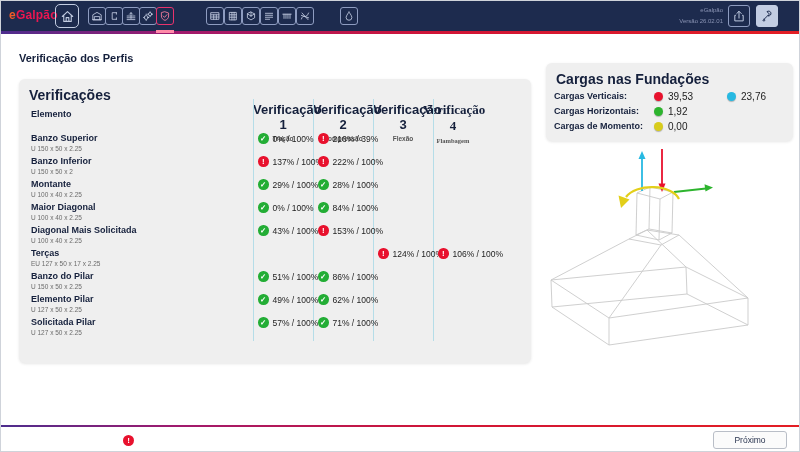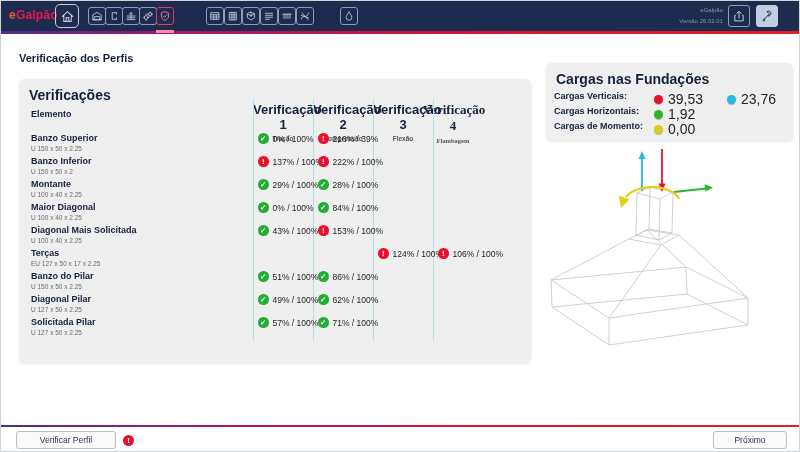--- a/index.html
+++ b/index.html
@@ -47,21 +47,21 @@
   .st-icon { width:10.5px; height:10.5px; border-radius:50%; color:#fff; display:flex;
              align-items:center; justify-content:center; font-weight:bold; flex:0 0 auto; }
   .st-ok { background:#23ad35; font-size:7.5px; }
   .st-error { background:#e8112d; font-size:8px; }
   
   #loads-panel { left:545px; top:62px; width:247px; height:78px; }
   .l-row { position:absolute; left:0; width:247px; height:12px; }
   .l-label { position:absolute; left:8px; top:0; font-size:9px; font-weight:bold; color:#15203c; }
   .l-val { position:absolute; top:0; display:flex; align-items:center; gap:5px; }
   .l-dot { width:9px; height:9px; border-radius:50%; box-shadow:0 1px 1px rgba(0,0,0,.25); }
-  .l-num { font-size:14px; color:#222; }
+  .l-num { font-size:10px; color:#222; }
   
   #foundation { position:absolute; left:543px; top:148px; }
   
   .accent-bottom { position:absolute; left:0; top:424px; width:800px; height:2px;
     background:linear-gradient(90deg,#4d2d8e 0%,#a01a6e 22%,#d11536 55%,#e31e24 100%); }
   .footer { position:absolute; left:0; top:426px; width:800px; height:26px; background:#ffffff; }
   .btn { position:absolute; height:18px; background:#fbfbfb; border:1px solid #b9bec7; border-radius:3px;
          font-size:8.5px; color:#2a3550; display:flex; align-items:center; justify-content:center; cursor:pointer; }
   #verify-btn { left:15px; top:4px; width:100px; }
   #next-btn { left:712px; top:4px; width:74px; }
@@ -279,21 +279,21 @@
           <div class="v-cell" style="left: 239px;">
             <div class="st-icon st-ok">✓</div>
             <div class="v-val">51% / 100%</div>
           </div>
           <div class="v-cell" style="left: 299px;">
             <div class="st-icon st-ok">✓</div>
             <div class="v-val">86% / 100%</div>
           </div>
         </div>
         <div class="v-row" style="top: 215px;">
-          <div class="v-name">Diagonal Pilar</div>
+          <div class="v-name">Elemento Pilar</div>
           <div class="v-profile">U 127 x 50 x 2.25</div>
           <div class="v-cell" style="left: 239px;">
             <div class="st-icon st-ok">✓</div>
             <div class="v-val">49% / 100%</div>
           </div>
           <div class="v-cell" style="left: 299px;">
             <div class="st-icon st-ok">✓</div>
             <div class="v-val">62% / 100%</div>
           </div>
         </div>
@@ -377,18 +377,17 @@
     </g>
 
     <g>
       <path d="M 135 50 A 28 16 0 0 0 82 48" stroke="#e3cf1a" stroke-width="2.2" fill="none"></path>
       <polygon points="77,59 74.5,46.5 85.5,50.5" fill="#e3cf1a"></polygon>
     </g>
   </svg>
 
   <div class="accent-bottom"></div>
   <footer class="footer">
-    <button class="btn" id="verify-btn">Verificar Perfil</button>
     <div class="footer-error">!</div>
     <button class="btn" id="next-btn">Próximo</button>
   </footer>
 
 </div>
 
 </body></html>

